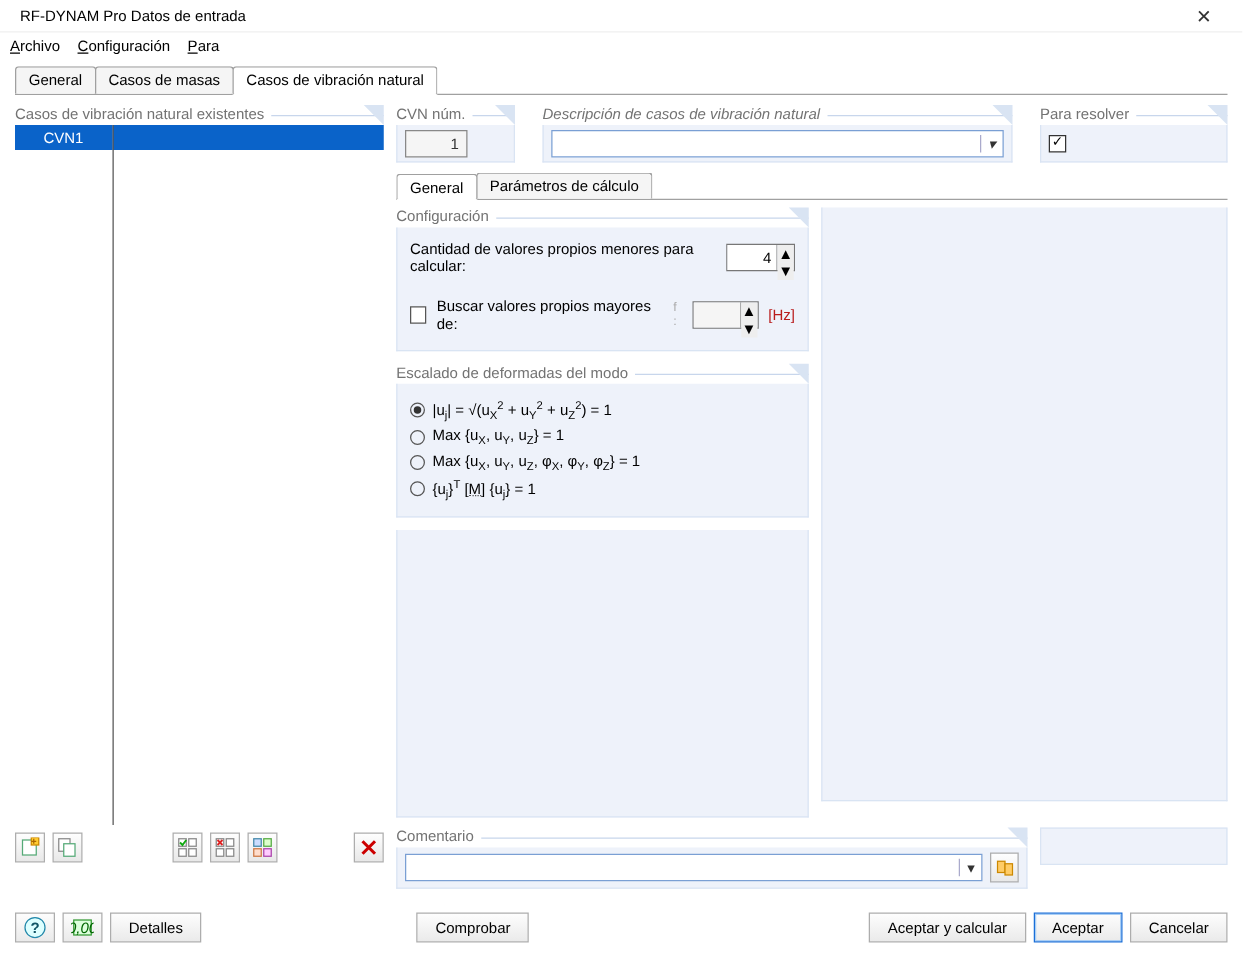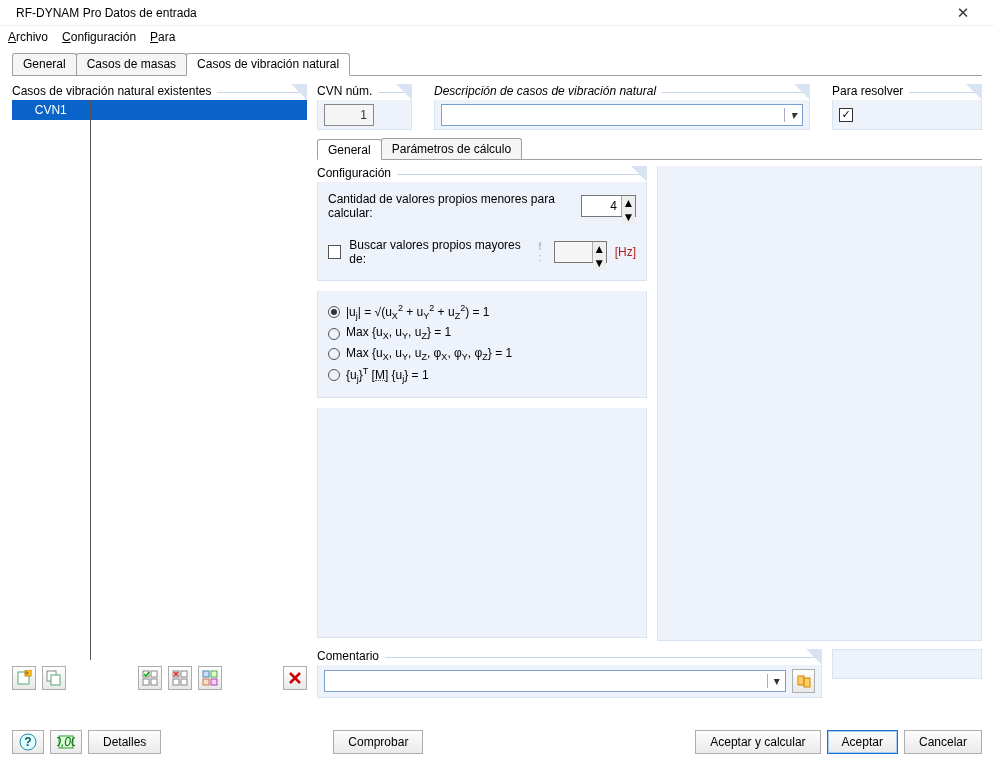--- a/index.html
+++ b/index.html
@@ -11,21 +11,21 @@
   .menubar span { cursor:default; }
   .underline-first::first-letter { text-decoration: underline; }
   .main { padding:0 12px; }
   .tabstrip { display:flex; align-items:flex-end; border-bottom:1px solid #a0a0a0; height:24px; margin-top:2px;}
   .tab { padding:3px 10px 4px 10px; border:1px solid #a0a0a0; border-bottom:none; background:#f5f5f5; margin-right:-1px; border-radius:3px 3px 0 0; cursor:default; position:relative;}
   .tab.active { background:#fff; border-bottom:1px solid #fff; z-index:2; top:1px;}
   .content-row { display:flex; gap:10px; margin-top:8px; }
   .left-panel { width:295px; display:flex; flex-direction:column;}
   .group { position:relative; }
   .group-hdr { position:relative; height:16px;}
-  .group-hdr .glabel { position:absolute; left:0; top:0; color:#000000; background:#fff; padding-right:6px; z-index:2;}
+  .group-hdr .glabel { position:absolute; left:0; top:0; color:#737373; background:#fff; padding-right:6px; z-index:2;}
   .group-hdr .gline { position:absolute; left:0; right:0; top:8px; height:1px; background:#c8d6ec;}
   .group-hdr .gcorner { position:absolute; right:0; top:0; border-top:16px solid #d9e4f3; border-left:16px solid transparent; }
   .gbody { background:#eef2fa; border:1px solid #d9e4f3; border-top:none; }
   .list { width:100%; height:560px; background:#fff; border:none; border-collapse:collapse;}
   .list tr.selected td { background:#0a63c9; color:#fff;}
   .list td.c1 { width:78px; text-align:center; padding:2px 2px;}
   .list td.c2 { border-left:1px solid #555;}
   .list tr.rest td { height:540px; vertical-align:top;}
   .left-toolbar { display:flex; gap:6px; margin-top:6px; align-items:center;}
   .tbtn { width:24px; height:24px; border:1px solid #adadad; background:linear-gradient(#fefefe,#e8e8e8); display:inline-flex; align-items:center; justify-content:center; cursor:default;}
@@ -234,20 +234,25 @@
                       <div>▲</div>
                       <div>▼</div>
                     </div>
                 </div>
                 <span class="unit-dis">[Hz]</span>
               </div>
             </div>
           </div>
 
           <div class="group" style="margin-top:10px;">
+            <div class="group-hdr">
+                <span class="glabel">Escalado de deformadas del modo</span>
+                <div class="gline"></div>
+                <div class="gcorner"></div>
+              </div>
             <div class="gbody scale-body">
               <div class="radio-row">
                 <span class="radio sel"></span>
                 <span>|u<sub>j</sub>| = √(u<sub>X</sub><sup>2</sup> + u<sub>Y</sub><sup>2</sup> + u<sub>Z</sub><sup>2</sup>) = 1</span>
               </div>
               <div class="radio-row">
                 <span class="radio"></span>
                 <span>Max {u<sub>X</sub>, u<sub>Y</sub>, u<sub>Z</sub>} = 1</span>
               </div>
               <div class="radio-row">

